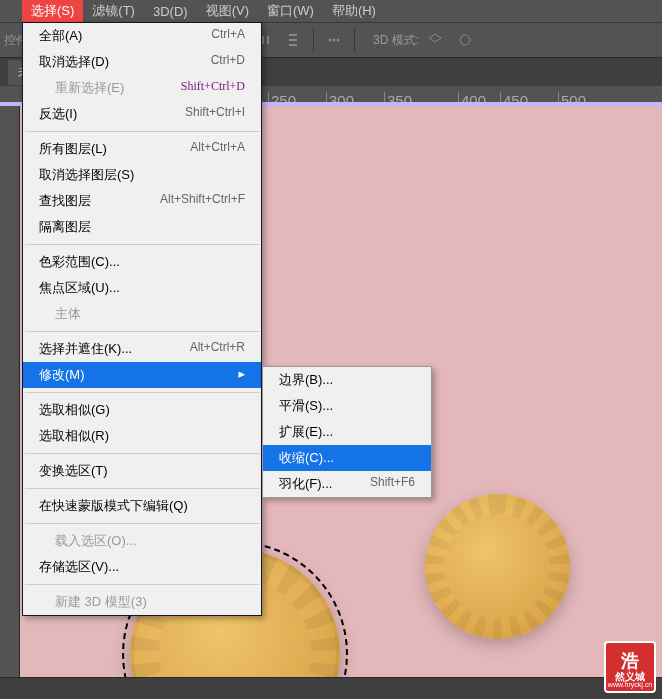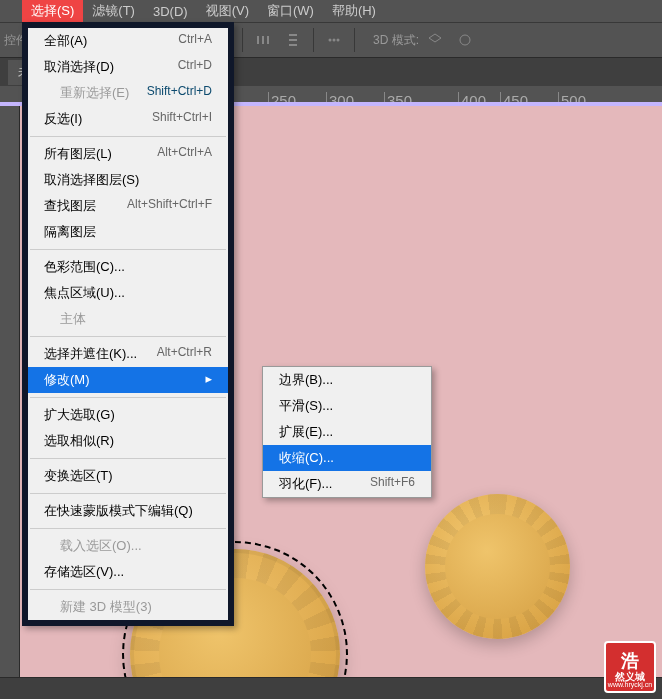--- a/index.html
+++ b/index.html
@@ -22,26 +22,26 @@
   .ruler-tick { position: absolute; top: 6px; border-left: 1px solid #888; height: 14px; padding-left: 2px; }
   
   .canvas-area { position: absolute; top: 106px; left: 20px; right: 0; bottom: 0; background: #e4b8bb; overflow: hidden; }
   .ruler-v { position: absolute; top: 106px; left: 0; width: 20px; bottom: 0; background: #535353; border-right: 1px solid #2a2a2a; }
   
   .cookie1 { position: absolute; bottom: -60px; left: 110px; width: 210px; height: 210px; border-radius: 50%; background: radial-gradient(circle at 40% 35%, #f2c670, #d39a3a); box-shadow: 0 8px 20px rgba(0,0,0,0.25), inset 0 0 0 4px rgba(0,0,0,0.05); outline: 2px dashed #000; outline-offset: 6px; }
   .cookie2 { position: absolute; bottom: 60px; left: 405px; width: 145px; height: 145px; border-radius: 50%; background: radial-gradient(circle at 40% 35%, #f3c870, #d39a3a); box-shadow: 0 6px 16px rgba(0,0,0,0.22); }
   .cookie-ridge { position: absolute; inset: 0; border-radius: 50%; background: repeating-conic-gradient(rgba(0,0,0,0.06) 0deg 8deg, transparent 8deg 16deg); }
   .cookie-center { position: absolute; inset: 14%; border-radius: 50%; background: radial-gradient(circle at 40% 35%, #efc46b, #d7a246); }
   
-  .dropdown { position: absolute; top: 22px; left: 22px; width: 212px; background: #f0f0f0; border: 6px solid #0f172a; box-shadow: 3px 3px 6px rgba(0,0,0,0.3); color: #000; font-size: 13px; z-index: 100; }
+  .dropdown { position: absolute; top: 22px; left: 22px; width: 240px; background: #f0f0f0; border: 1px solid #0f172a; box-shadow: 3px 3px 6px rgba(0,0,0,0.3); color: #000; font-size: 13px; z-index: 100; }
   .menu-item { display: flex; justify-content: space-between; padding: 4px 16px; cursor: pointer; }
   .menu-item.disabled { color: #999; margin-left: 16px; }
   .menu-item.highlight { background: #1473e6; color: #fff; }
   .menu-item .shortcut { color: #666; font-size: 12px; }
-  .menu-item.disabled .shortcut { color: #0c4a6e; }
+  .menu-item.disabled .shortcut { color: #701a75; font-family: Liberation Serif, serif; }
   .menu-sep { height: 1px; background: #ccc; margin: 4px 2px; }
   .submenu-arrow { margin-left: auto; }
   
   .submenu { position: absolute; top: 366px; left: 262px; width: 170px; background: #f0f0f0; border: 1px solid #999; box-shadow: 3px 3px 6px rgba(0,0,0,0.3); color: #000; font-size: 13px; z-index: 101; text-align: right; }
   
   .watermark { position: absolute; right: 6px; bottom: 6px; width: 52px; height: 52px; background: #d32f2f; border: 2px solid #fff; border-radius: 4px; display: flex; flex-direction: column; align-items: center; justify-content: center; font-size: 11px; color: #fff; font-weight: bold; line-height: 1.1; }
   .watermark-sub { position: absolute; bottom: 2px; font-size: 7px; font-weight: normal; }
   
   .statusbar { position: absolute; bottom: 0; left: 0; right: 0; height: 22px; background: #3f3f3f; border-top: 1px solid #2a2a2a; display: flex; align-items: center; padding-left: 8px; font-size: 11px; color: #aaa; }
   
@@ -217,21 +217,21 @@
   <div class="menu-item">
       <span>选择并遮住(K)...</span>
       <span class="shortcut">Alt+Ctrl+R</span>
     </div>
   <div class="menu-item highlight">
       <span>修改(M)</span>
       <span class="submenu-arrow">▸</span>
     </div>
   <div class="menu-sep"></div>
   <div class="menu-item">
-      <span>扩大选取(G)</span>
+      <span>选取相似(G)</span>
     </div>
   <div class="menu-item">
       <span>选取相似(R)</span>
     </div>
   <div class="menu-sep"></div>
   <div class="menu-item">
       <span>变换选区(T)</span>
     </div>
   <div class="menu-sep"></div>
   <div class="menu-item">

